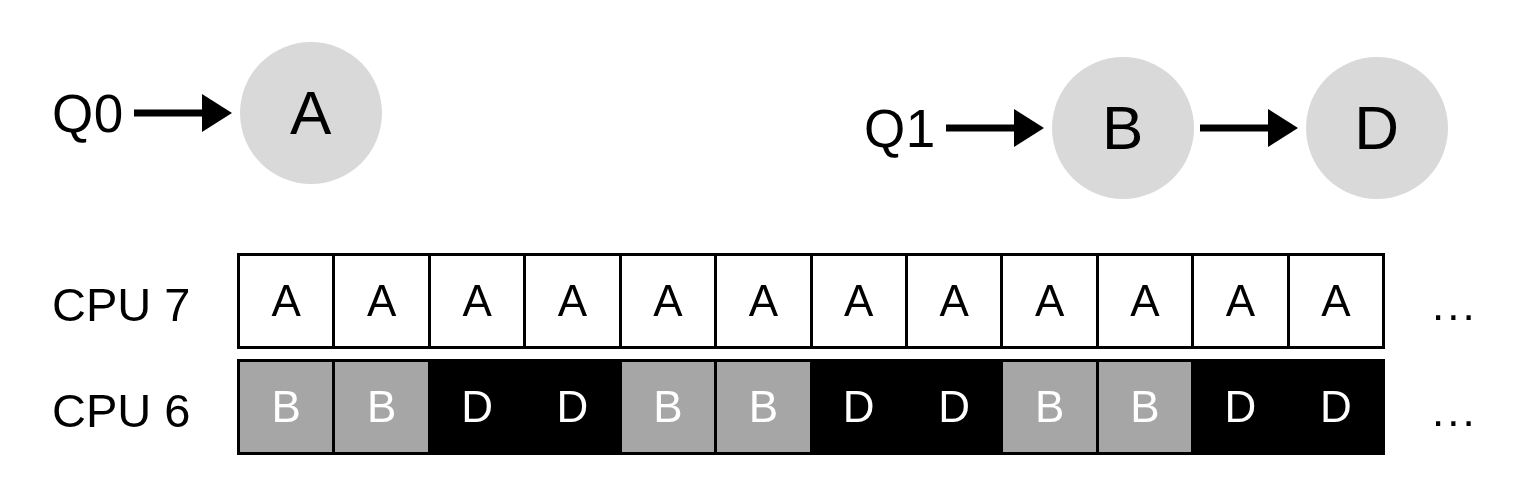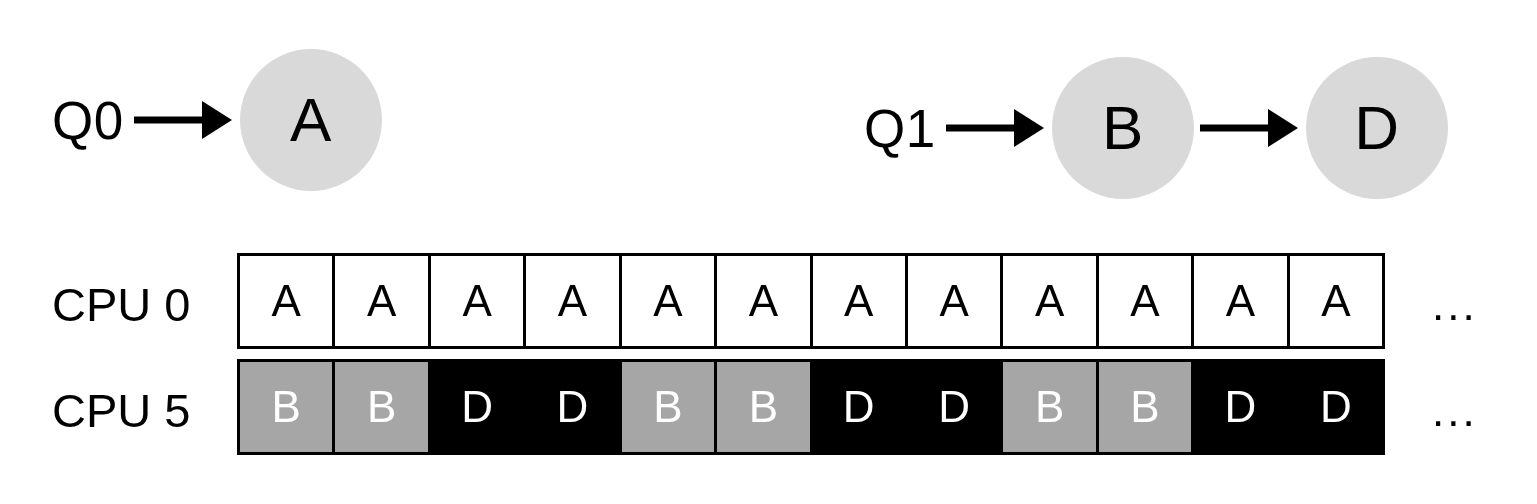--- a/index.html
+++ b/index.html
@@ -19,21 +19,21 @@
     overflow: hidden;
   }
 
   
   .queue-row {
     position: absolute;
     display: flex;
     align-items: center;
     height: 150px;
   }
-  #queue-q0 { left: 52px;  top: 45px; }
+  #queue-q0 { left: 52px;  top: 38px; }
   #queue-q1 { left: 840px; top: 53px; margin-left: 24px; }
 
   .queue-label {
     font-size: 53px;
     line-height: 1;
     letter-spacing: 0.5px;
     color: #000;
     white-space: nowrap;
     padding-right: 4px;
   }
@@ -180,40 +180,40 @@
     </span>
     <span class="node-circle">B</span>
     <span class="arrow">
       <span class="shaft"></span>
       <span class="head"></span>
     </span>
     <span class="node-circle">D</span>
   </div>
 
   <div class="cpu-row" id="cpu-row-0">
-    <span class="cpu-label" style="top:28px;">CPU 0</span>
+    <span class="cpu-label" style="top:28px;">CPU 7</span>
     <div class="track bordered" id="track-0">
         <div class="cell white">A</div>
         <div class="cell white">A</div>
         <div class="cell white">A</div>
         <div class="cell white">A</div>
         <div class="cell white">A</div>
         <div class="cell white">A</div>
         <div class="cell white">A</div>
         <div class="cell white">A</div>
         <div class="cell white">A</div>
         <div class="cell white">A</div>
         <div class="cell white">A</div>
         <div class="cell white">A</div>
       </div>
   </div>
   <span class="ellipsis" id="ellipsis-cpu0">...</span>
 
   <div class="cpu-row" id="cpu-row-1">
-    <span class="cpu-label" style="top:28px;">CPU 5</span>
+    <span class="cpu-label" style="top:28px;">CPU 6</span>
     <div class="track solid-black" id="track-1">
         <div class="cell gray">B</div>
         <div class="cell gray">B</div>
         <div class="cell black" style="border-right-color: rgb(0, 0, 0);">D</div>
         <div class="cell black">D</div>
         <div class="cell gray">B</div>
         <div class="cell gray">B</div>
         <div class="cell black" style="border-right-color: rgb(0, 0, 0);">D</div>
         <div class="cell black">D</div>
         <div class="cell gray">B</div>

